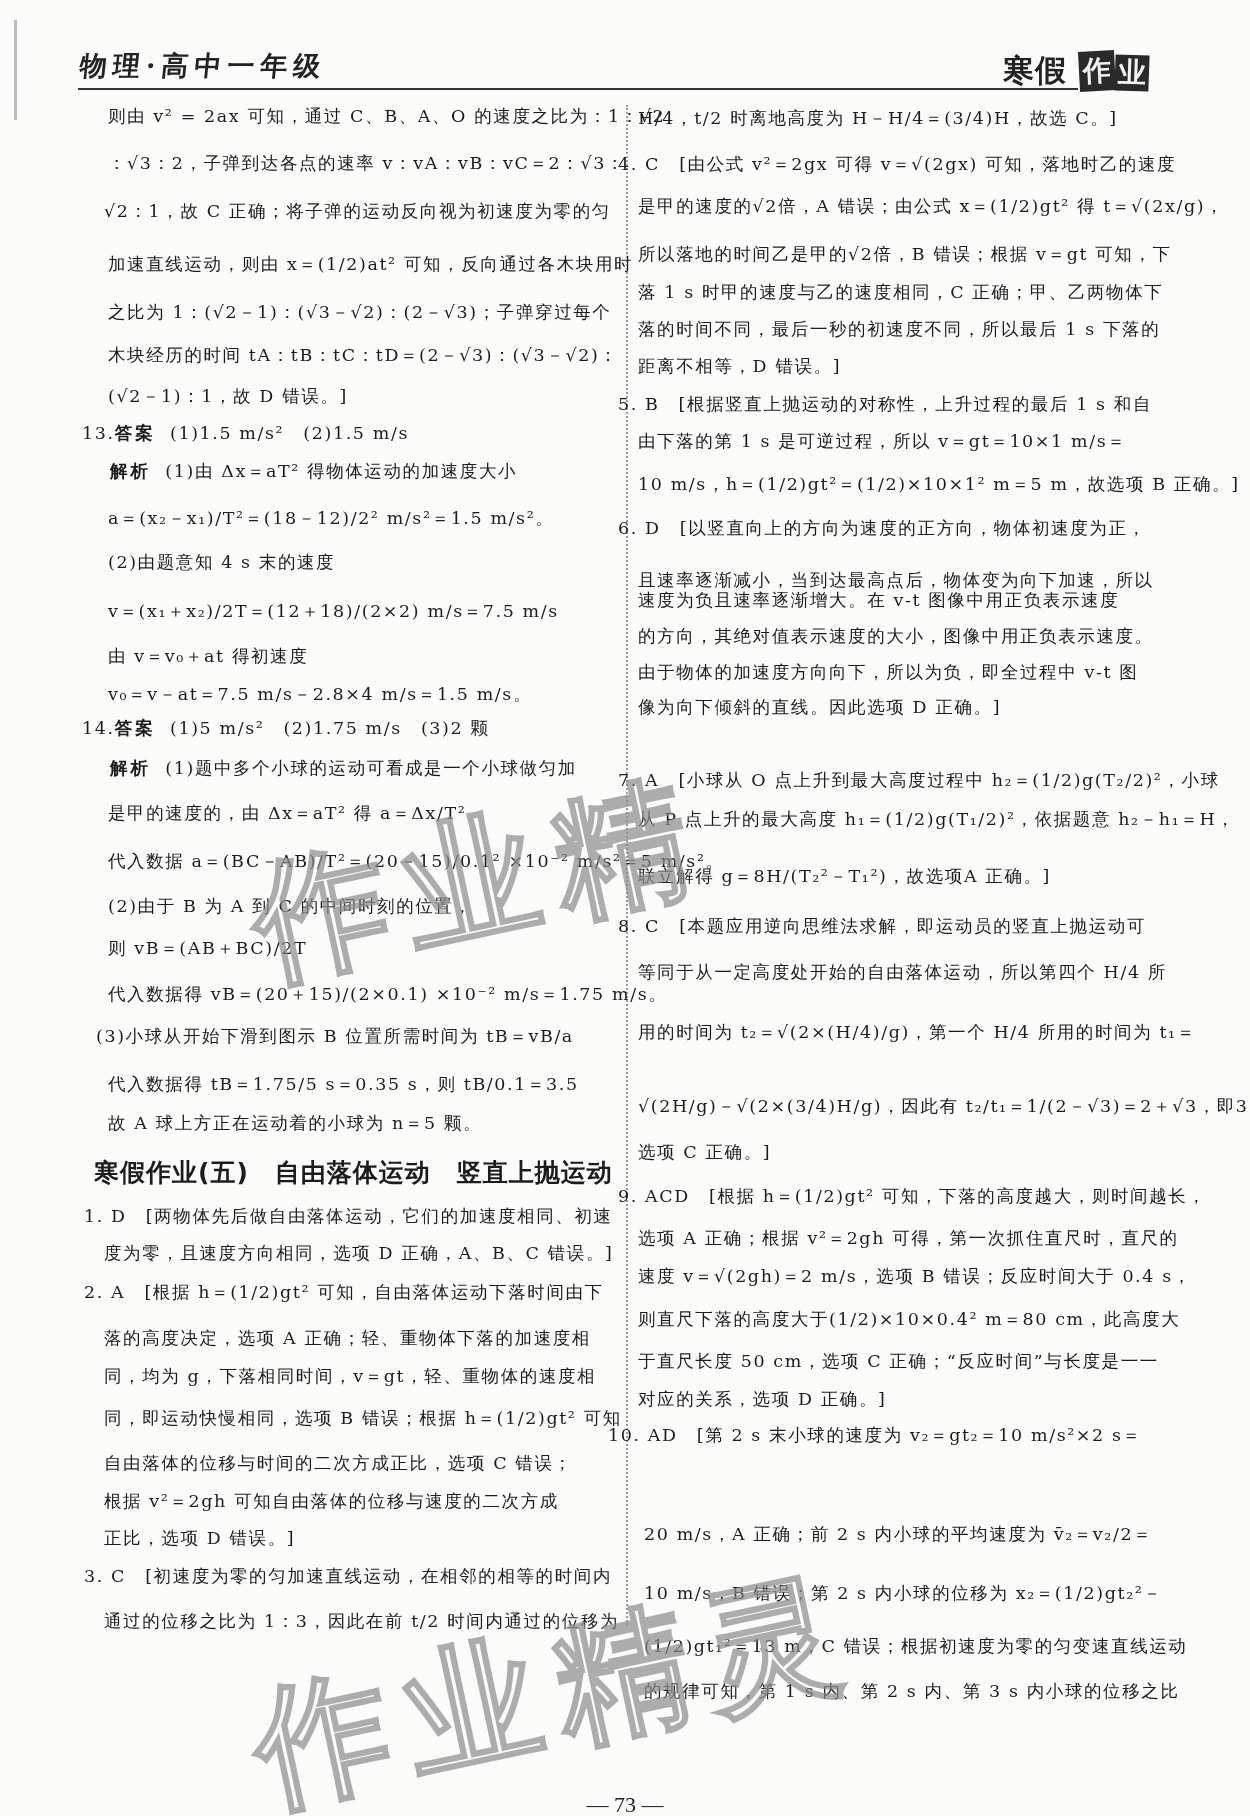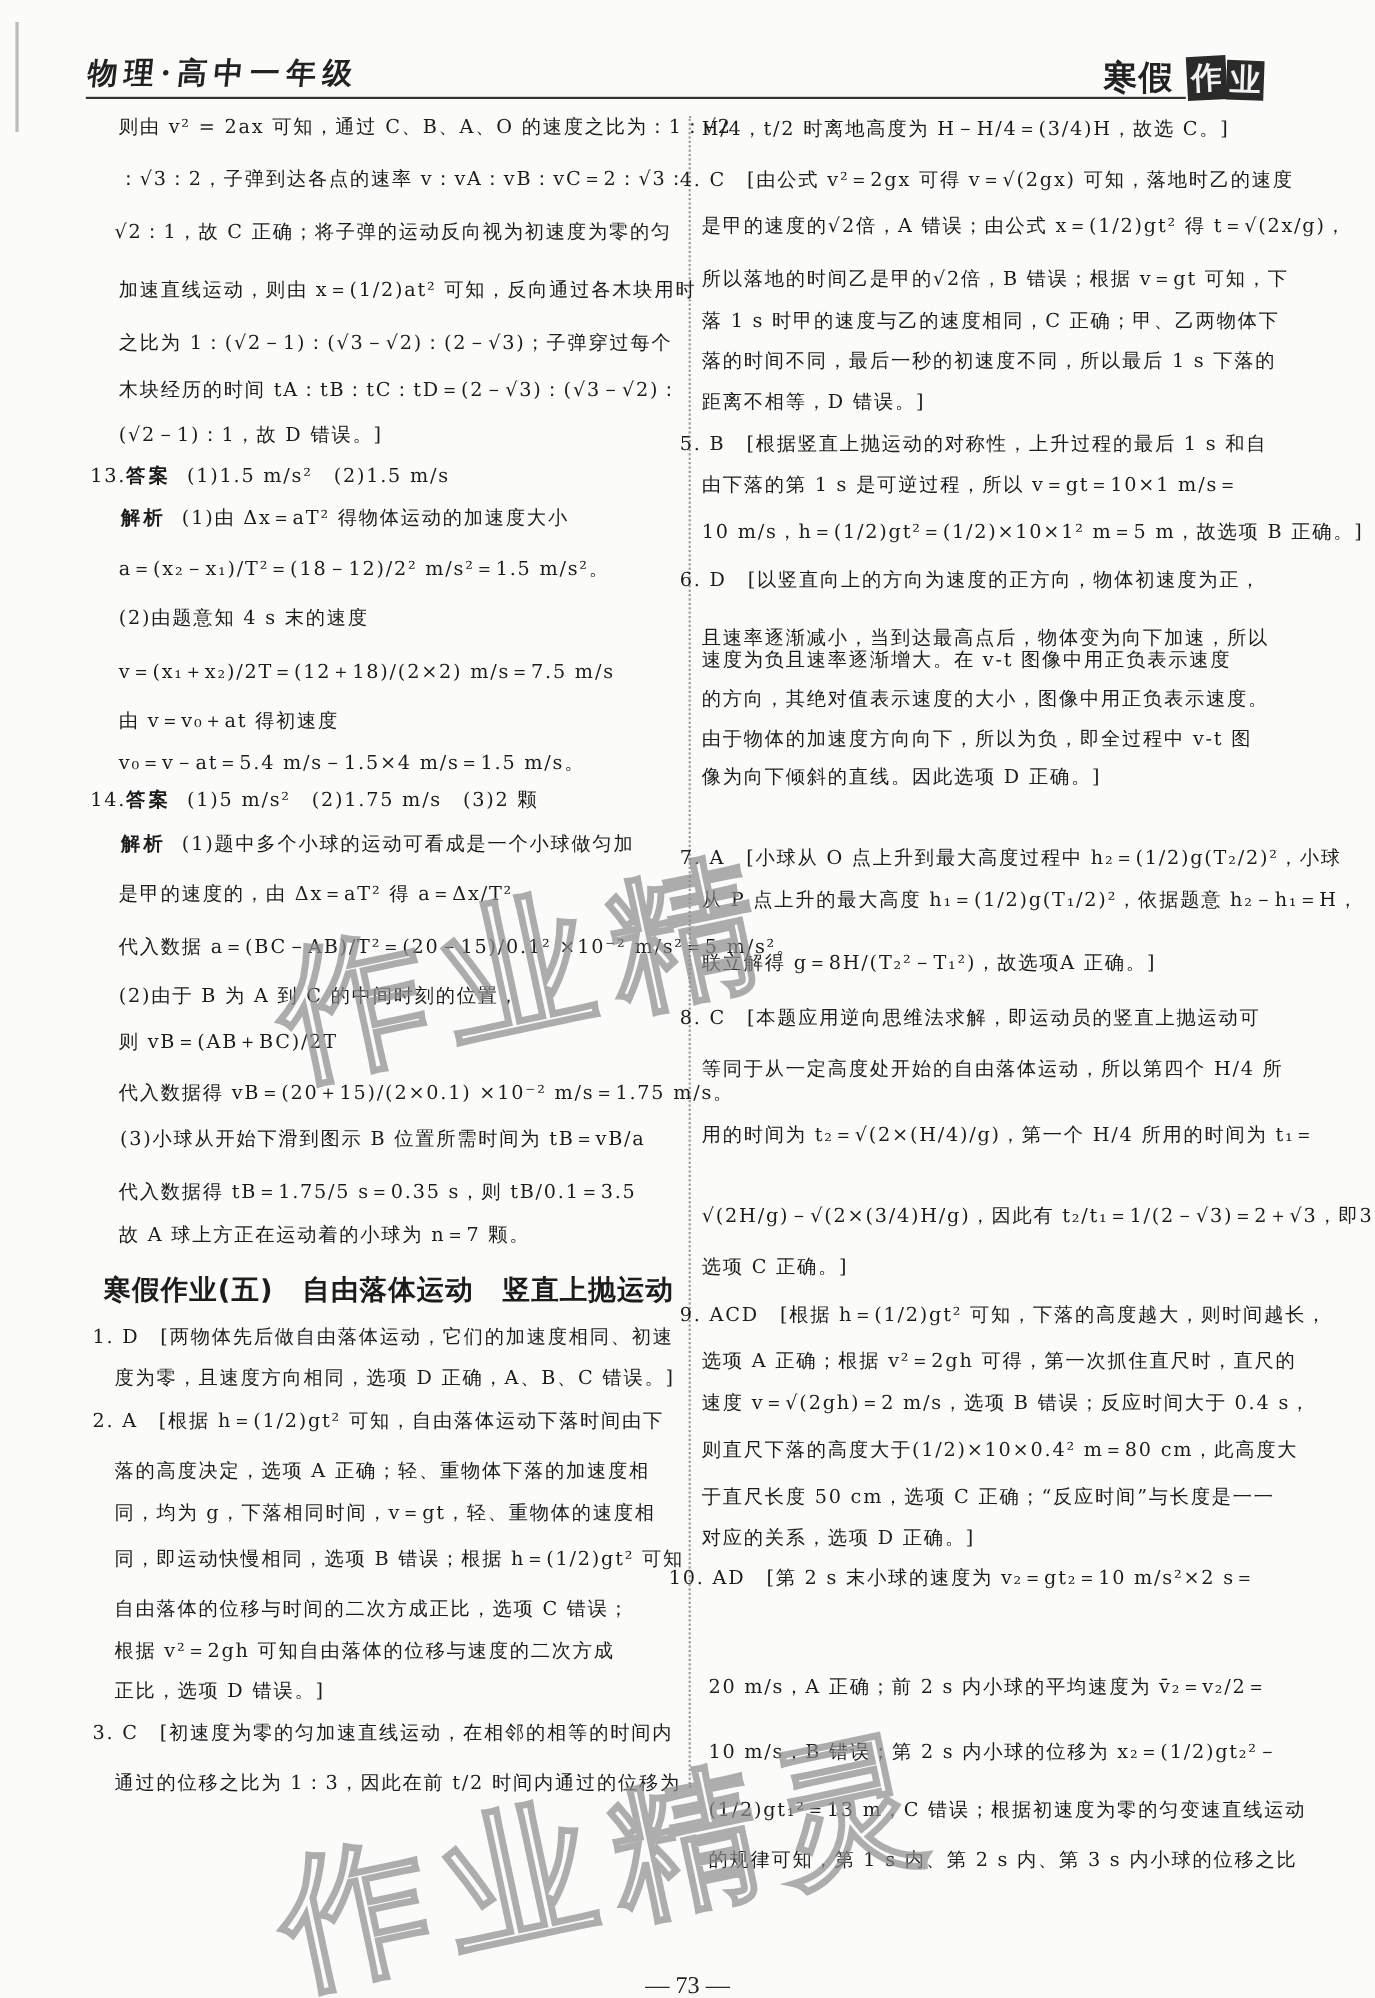--- a/index.html
+++ b/index.html
@@ -62,36 +62,36 @@
   <div class="ln" style="top:317px;left:-14px">
     <span>13.</span><span class="b">答案</span>&nbsp;&nbsp;<span>(1)1.5 m/s²　(2)1.5 m/s</span>
   </div>
   <div class="ln" style="top:355px;left:14px">
     <span class="b">解析</span>&nbsp;&nbsp;<span>(1)由 Δx＝aT² 得物体运动的加速度大小</span>
   </div>
   <div class="ln" style="top:402px;left:12px">a＝(x₂－x₁)/T²＝(18－12)/2² m/s²＝1.5 m/s²。</div>
   <div class="ln" style="top:446px;left:12px">(2)由题意知 4 s 末的速度</div>
   <div class="ln" style="top:495px;left:12px">v＝(x₁＋x₂)/2T＝(12＋18)/(2×2) m/s＝7.5 m/s</div>
   <div class="ln" style="top:540px;left:12px">由 v＝v₀＋at 得初速度</div>
-  <div class="ln" style="top:578px;left:12px">v₀＝v－at＝5.4 m/s－1.5×4 m/s＝1.5 m/s。</div>
+  <div class="ln" style="top:578px;left:12px">v₀＝v－at＝7.5 m/s－2.8×4 m/s＝1.5 m/s。</div>
 
   <div class="ln" style="top:612px;left:-14px">
     <span>14.</span><span class="b">答案</span>&nbsp;&nbsp;<span>(1)5 m/s²　(2)1.75 m/s　(3)2 颗</span>
   </div>
   <div class="ln" style="top:652px;left:14px">
     <span class="b">解析</span>&nbsp;&nbsp;<span>(1)题中多个小球的运动可看成是一个小球做匀加</span>
   </div>
   <div class="ln" style="top:697px;left:12px">是甲的速度的，由 Δx＝aT² 得 a＝Δx/T²</div>
   <div class="ln" style="top:745px;left:12px">代入数据 a＝(BC－AB)/T²＝(20－15)/0.1² ×10⁻² m/s²＝5 m/s²。</div>
   <div class="ln" style="top:790px;left:12px">(2)由于 B 为 A 到 C 的中间时刻的位置，</div>
   <div class="ln" style="top:832px;left:12px">则 vB＝(AB＋BC)/2T</div>
   <div class="ln" style="top:878px;left:12px">代入数据得 vB＝(20＋15)/(2×0.1) ×10⁻² m/s＝1.75 m/s。</div>
-  <div class="ln" style="top:920px;left:13px">(3)小球从开始下滑到图示 B 位置所需时间为 tB＝vB/a</div>
+  <div class="ln" style="top:920px;left:0">(3)小球从开始下滑到图示 B 位置所需时间为 tB＝vB/a</div>
   <div class="ln" style="top:968px;left:12px">代入数据得 tB＝1.75/5 s＝0.35 s，则 tB/0.1＝3.5</div>
-  <div class="ln" style="top:1007px;left:12px">故 A 球上方正在运动着的小球为 n＝7 颗。</div>
+  <div class="ln" style="top:1007px;left:12px">故 A 球上方正在运动着的小球为 n＝5 颗。</div>
 
   <div class="section-title" style="top:1052px">寒假作业(五)　自由落体运动　竖直上抛运动</div>
 
   <div class="ln" style="top:1100px;left:-12px">1. D　[两物体先后做自由落体运动，它们的加速度相同、初速</div>
   <div class="ln" style="top:1137px;left:8px">度为零，且速度方向相同，选项 D 正确，A、B、C 错误。]</div>
 
   <div class="ln" style="top:1176px;left:-12px">2. A　[根据 h＝(1/2)gt² 可知，自由落体运动下落时间由下</div>
   <div class="ln" style="top:1222px;left:8px">落的高度决定，选项 A 正确；轻、重物体下落的加速度相</div>
   <div class="ln" style="top:1260px;left:8px">同，均为 g，下落相同时间，v＝gt，轻、重物体的速度相</div>
   <div class="ln" style="top:1302px;left:8px">同，即运动快慢相同，选项 B 错误；根据 h＝(1/2)gt² 可知</div>

